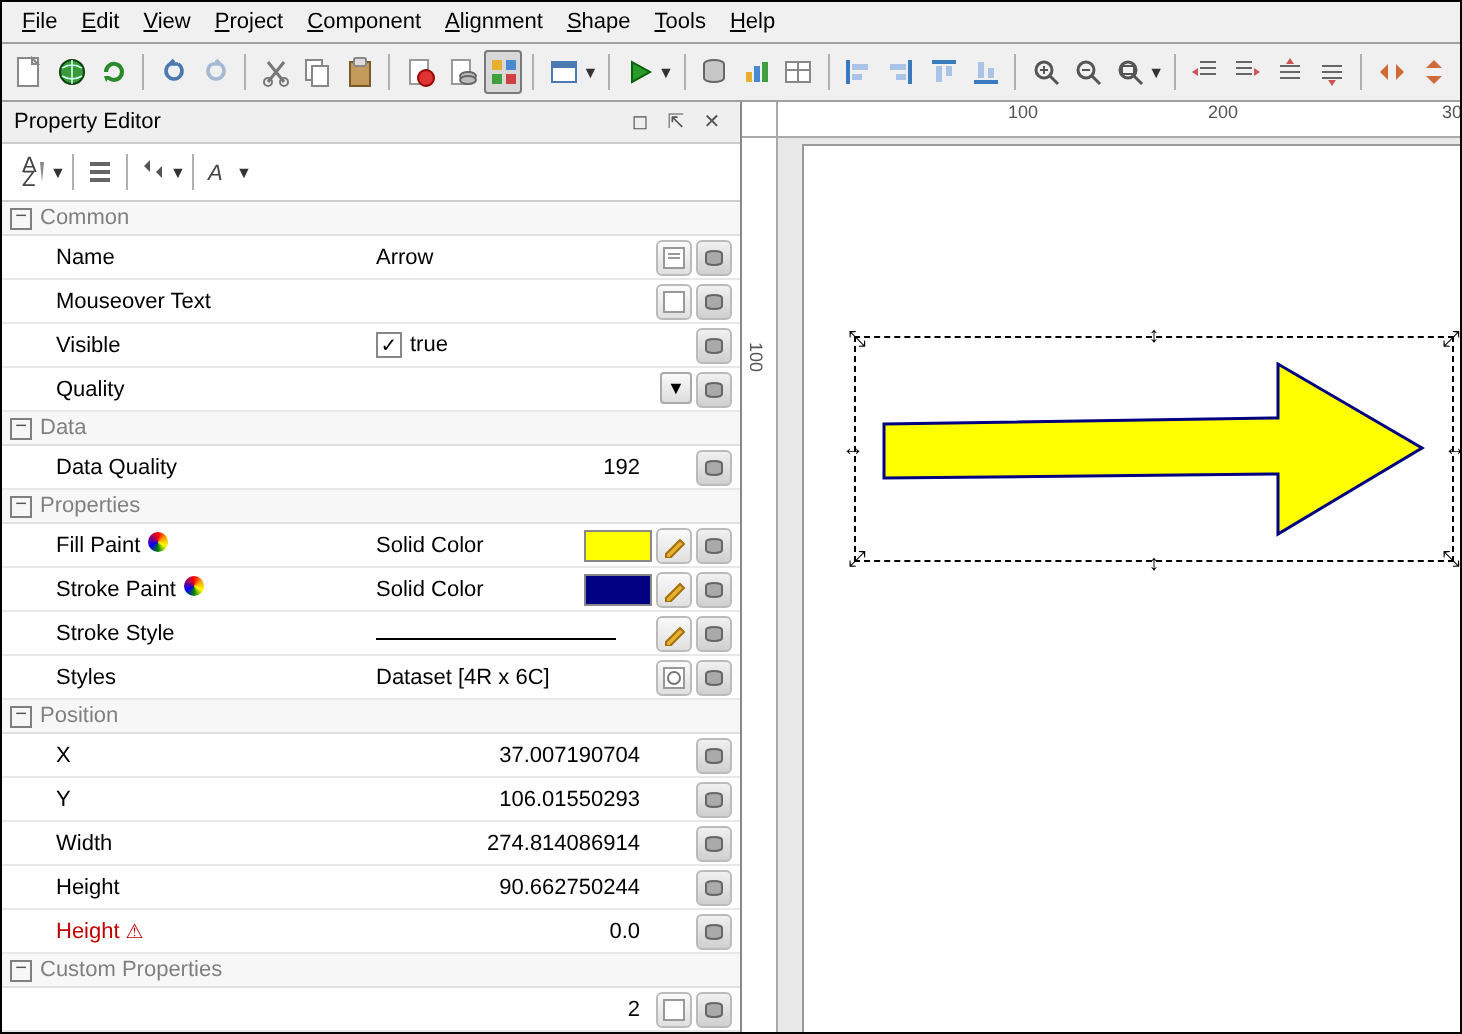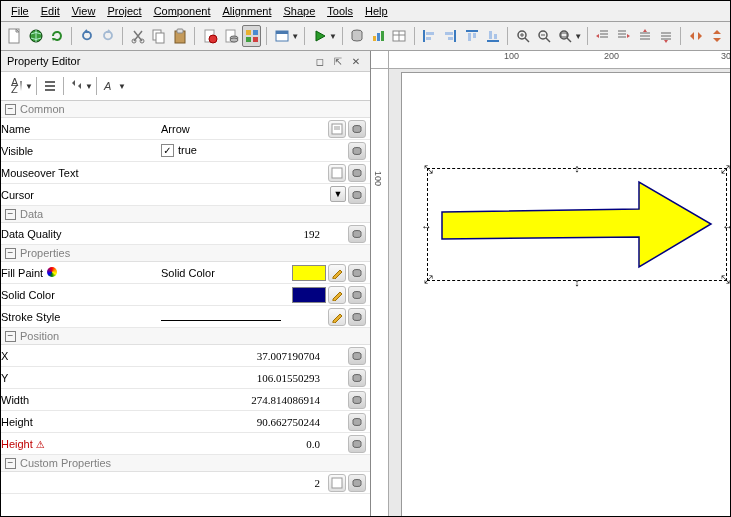--- a/index.html
+++ b/index.html
@@ -1,20 +1,20 @@
 <!DOCTYPE html>
 <html><head>
 <meta charset="utf-8">
 <style>
   * { box-sizing: border-box; margin: 0; padding: 0; font-family: Tahoma, Arial, sans-serif; font-size: 11px; }
   body { width: 731px; height: 517px; background: #fff; overflow: hidden; border: 1px solid #000; }
 
   
   .menubar { display: flex; border-bottom: 1px solid #a0a0a0; padding: 2px 4px; background: #f0f0f0; }
-  .menubar .item { padding: 2px 6px; cursor: default; text-decoration: underline; }
+  .menubar .item { padding: 2px 6px; cursor: default; }
   .menubar .item u { text-decoration: underline; }
 
   
   .toolbar { display: flex; align-items: center; padding: 3px 4px; gap: 2px; border-bottom: 1px solid #a0a0a0; background: #f0f0f0; }
   .tb-btn { width: 22px; height: 22px; display: inline-flex; align-items: center; justify-content: center; border: 1px solid transparent; border-radius: 2px; }
   .tb-btn.active { border-color: #7a7a7a; background: #d8d8d8; }
   .tb-sep { width: 1px; height: 18px; background: #b0b0b0; margin: 0 3px; }
   .tb-drop { width: 8px; display:inline-flex; align-items:center; justify-content:center; font-size:8px; color:#333; margin-left:-2px;}
 
   
@@ -28,24 +28,24 @@
   .pe-hbtn { width: 16px; height: 14px; margin-left: 2px; display:inline-flex; align-items:center; justify-content:center; font-size:10px; color:#555; }
 
   
   .pe-tb { display: flex; align-items: center; padding: 4px 6px; border-bottom: 1px solid #ccc; gap: 0; }
   .pe-tb .tb-btn { width: 20px; height: 20px; }
 
   
   .props { flex: 1; overflow: hidden; }
   .section { display: flex; align-items: center; padding: 2px 4px; background: #f7f7f7; color: #808080; border-bottom: 1px solid #e0e0e0; }
   .section .collapse { width: 11px; height: 11px; border: 1px solid #808080; margin-right: 4px; display:inline-flex; align-items:center; justify-content:center; font-size:10px; line-height:1; color:#555; }
-  .prop { display: flex; align-items: center; height: 22px; border-bottom: 1px solid #e8e8e8; padding-left: 0; }
+  .prop { display: flex; align-items: center; height: 22px; border-bottom: 1px solid #e8e8e8; padding-left: 27px; }
   .prop .label { width: 160px; }
   .prop .value { flex: 1; }
-  .prop .value.right-al { text-align: right; padding-right: 6px; font-family: Liberation Serif, serif; }
+  .prop .value.right-al { text-align: right; padding-right: 6px; }
   .prop .btns { display: flex; gap: 2px; width: 44px; justify-content:flex-end; padding-right:4px; }
   .pbtn { width: 18px; height: 18px; border: 1px solid #bbb; border-radius: 3px; background: linear-gradient(#fafafa,#e0e0e0); display:inline-flex; align-items:center; justify-content:center; }
   .pbtn.db { background: linear-gradient(#f0f0f0,#d0d0d0); }
   .swatch { width: 34px; height: 16px; border: 1px solid #888; }
   .yellow { background: #ffff00; }
   .navy { background: #000080; }
   .bold { font-weight: normal; }
   .red { color: #c00000; }
   .blue { color: #0030d0; }
   .checkbox { width:13px; height:13px; border:1px solid #888; display:inline-flex; align-items:center; justify-content:center; margin-right:4px; background:#fff; font-size:10px; }
@@ -354,52 +354,52 @@
             <span class="pbtn db">
               <svg width="12" height="12">
                 <ellipse cx="6" cy="4" rx="4" ry="1.5" fill="#aaa" stroke="#666"></ellipse>
                 <path d="M2 4 V8 A4 1.5 0 0 0 10 8 V4" fill="#aaa" stroke="#666"></path>
               </svg>
             </span>
           </span>
       </div>
 
       <div class="prop">
+        <span class="label">Mouseover Text</span>
+        <span class="value"></span>
+        <span class="btns">
+            <span class="pbtn">
+              <svg width="12" height="12">
+                <rect x="1" y="1" width="10" height="10" fill="#fff" stroke="#999"></rect>
+              </svg>
+            </span>
+            <span class="pbtn db">
+              <svg width="12" height="12">
+                <ellipse cx="6" cy="4" rx="4" ry="1.5" fill="#aaa" stroke="#666"></ellipse>
+                <path d="M2 4 V8 A4 1.5 0 0 0 10 8 V4" fill="#aaa" stroke="#666"></path>
+              </svg>
+            </span>
+          </span>
+      </div>
+
+      <div class="prop">
         <span class="label">Visible</span>
         <span class="value"><span class="checkbox">✓</span><span>true</span></span>
         <span class="btns">
             <span class="pbtn db">
               <svg width="12" height="12">
                 <ellipse cx="6" cy="4" rx="4" ry="1.5" fill="#aaa" stroke="#666"></ellipse>
                 <path d="M2 4 V8 A4 1.5 0 0 0 10 8 V4" fill="#aaa" stroke="#666"></path>
               </svg>
             </span>
           </span>
       </div>
 
       <div class="prop">
-        <span class="label">Mouseover Text</span>
-        <span class="value"></span>
-        <span class="btns">
-            <span class="pbtn">
-              <svg width="12" height="12">
-                <rect x="1" y="1" width="10" height="10" fill="#fff" stroke="#999"></rect>
-              </svg>
-            </span>
-            <span class="pbtn db">
-              <svg width="12" height="12">
-                <ellipse cx="6" cy="4" rx="4" ry="1.5" fill="#aaa" stroke="#666"></ellipse>
-                <path d="M2 4 V8 A4 1.5 0 0 0 10 8 V4" fill="#aaa" stroke="#666"></path>
-              </svg>
-            </span>
-          </span>
-      </div>
-
-      <div class="prop">
-        <span class="value"><span>Cursor</span></span>
+        <span class="value"><span>Quality</span></span>
         <span class="btns">
             <span class="combo-arrow">▼</span>
             <span class="pbtn db">
               <svg width="12" height="12">
                 <ellipse cx="6" cy="4" rx="4" ry="1.5" fill="#aaa" stroke="#666"></ellipse>
                 <path d="M2 4 V8 A4 1.5 0 0 0 10 8 V4" fill="#aaa" stroke="#666"></path>
               </svg>
             </span>
           </span>
       </div>
@@ -440,20 +440,21 @@
             <span class="pbtn db">
               <svg width="12" height="12">
                 <ellipse cx="6" cy="4" rx="4" ry="1.5" fill="#aaa" stroke="#666"></ellipse>
                 <path d="M2 4 V8 A4 1.5 0 0 0 10 8 V4" fill="#aaa" stroke="#666"></path>
               </svg>
             </span>
           </span>
       </div>
 
       <div class="prop">
+        <span class="label bold"><span>Stroke Paint</span><span class="bind-icon"></span></span>
         <span class="value"><span>Solid Color</span></span>
         <span class="swatch navy"></span>
         <span class="btns">
             <span class="pbtn">
               <svg width="12" height="12">
                 <polygon points="2,10 9,3 11,5 4,12 2,12" fill="#e8b030" stroke="#a07000"></polygon>
               </svg>
             </span>
             <span class="pbtn db">
               <svg width="12" height="12">
@@ -475,20 +476,38 @@
             </span>
             <span class="pbtn db">
               <svg width="12" height="12">
                 <ellipse cx="6" cy="4" rx="4" ry="1.5" fill="#aaa" stroke="#666"></ellipse>
                 <path d="M2 4 V8 A4 1.5 0 0 0 10 8 V4" fill="#aaa" stroke="#666"></path>
               </svg>
             </span>
           </span>
       </div>
 
+      <div class="prop">
+        <span class="label">Styles</span>
+        <span class="value">Dataset [4R x 6C]</span>
+        <span class="btns">
+            <span class="pbtn">
+              <svg width="12" height="12">
+                <rect x="1" y="1" width="10" height="10" fill="#fff" stroke="#999"></rect>
+                <circle cx="6" cy="6" r="3" fill="none" stroke="#777"></circle>
+              </svg>
+            </span>
+            <span class="pbtn db">
+              <svg width="12" height="12">
+                <ellipse cx="6" cy="4" rx="4" ry="1.5" fill="#aaa" stroke="#666"></ellipse>
+                <path d="M2 4 V8 A4 1.5 0 0 0 10 8 V4" fill="#aaa" stroke="#666"></path>
+              </svg>
+            </span>
+          </span>
+      </div>
 
       <div class="section">
           <span class="collapse">−</span>
           <span>Position</span>
         </div>
 
       <div class="prop">
         <span class="label">X</span>
         <span class="value right-al">37.007190704</span>
         <span class="btns">

